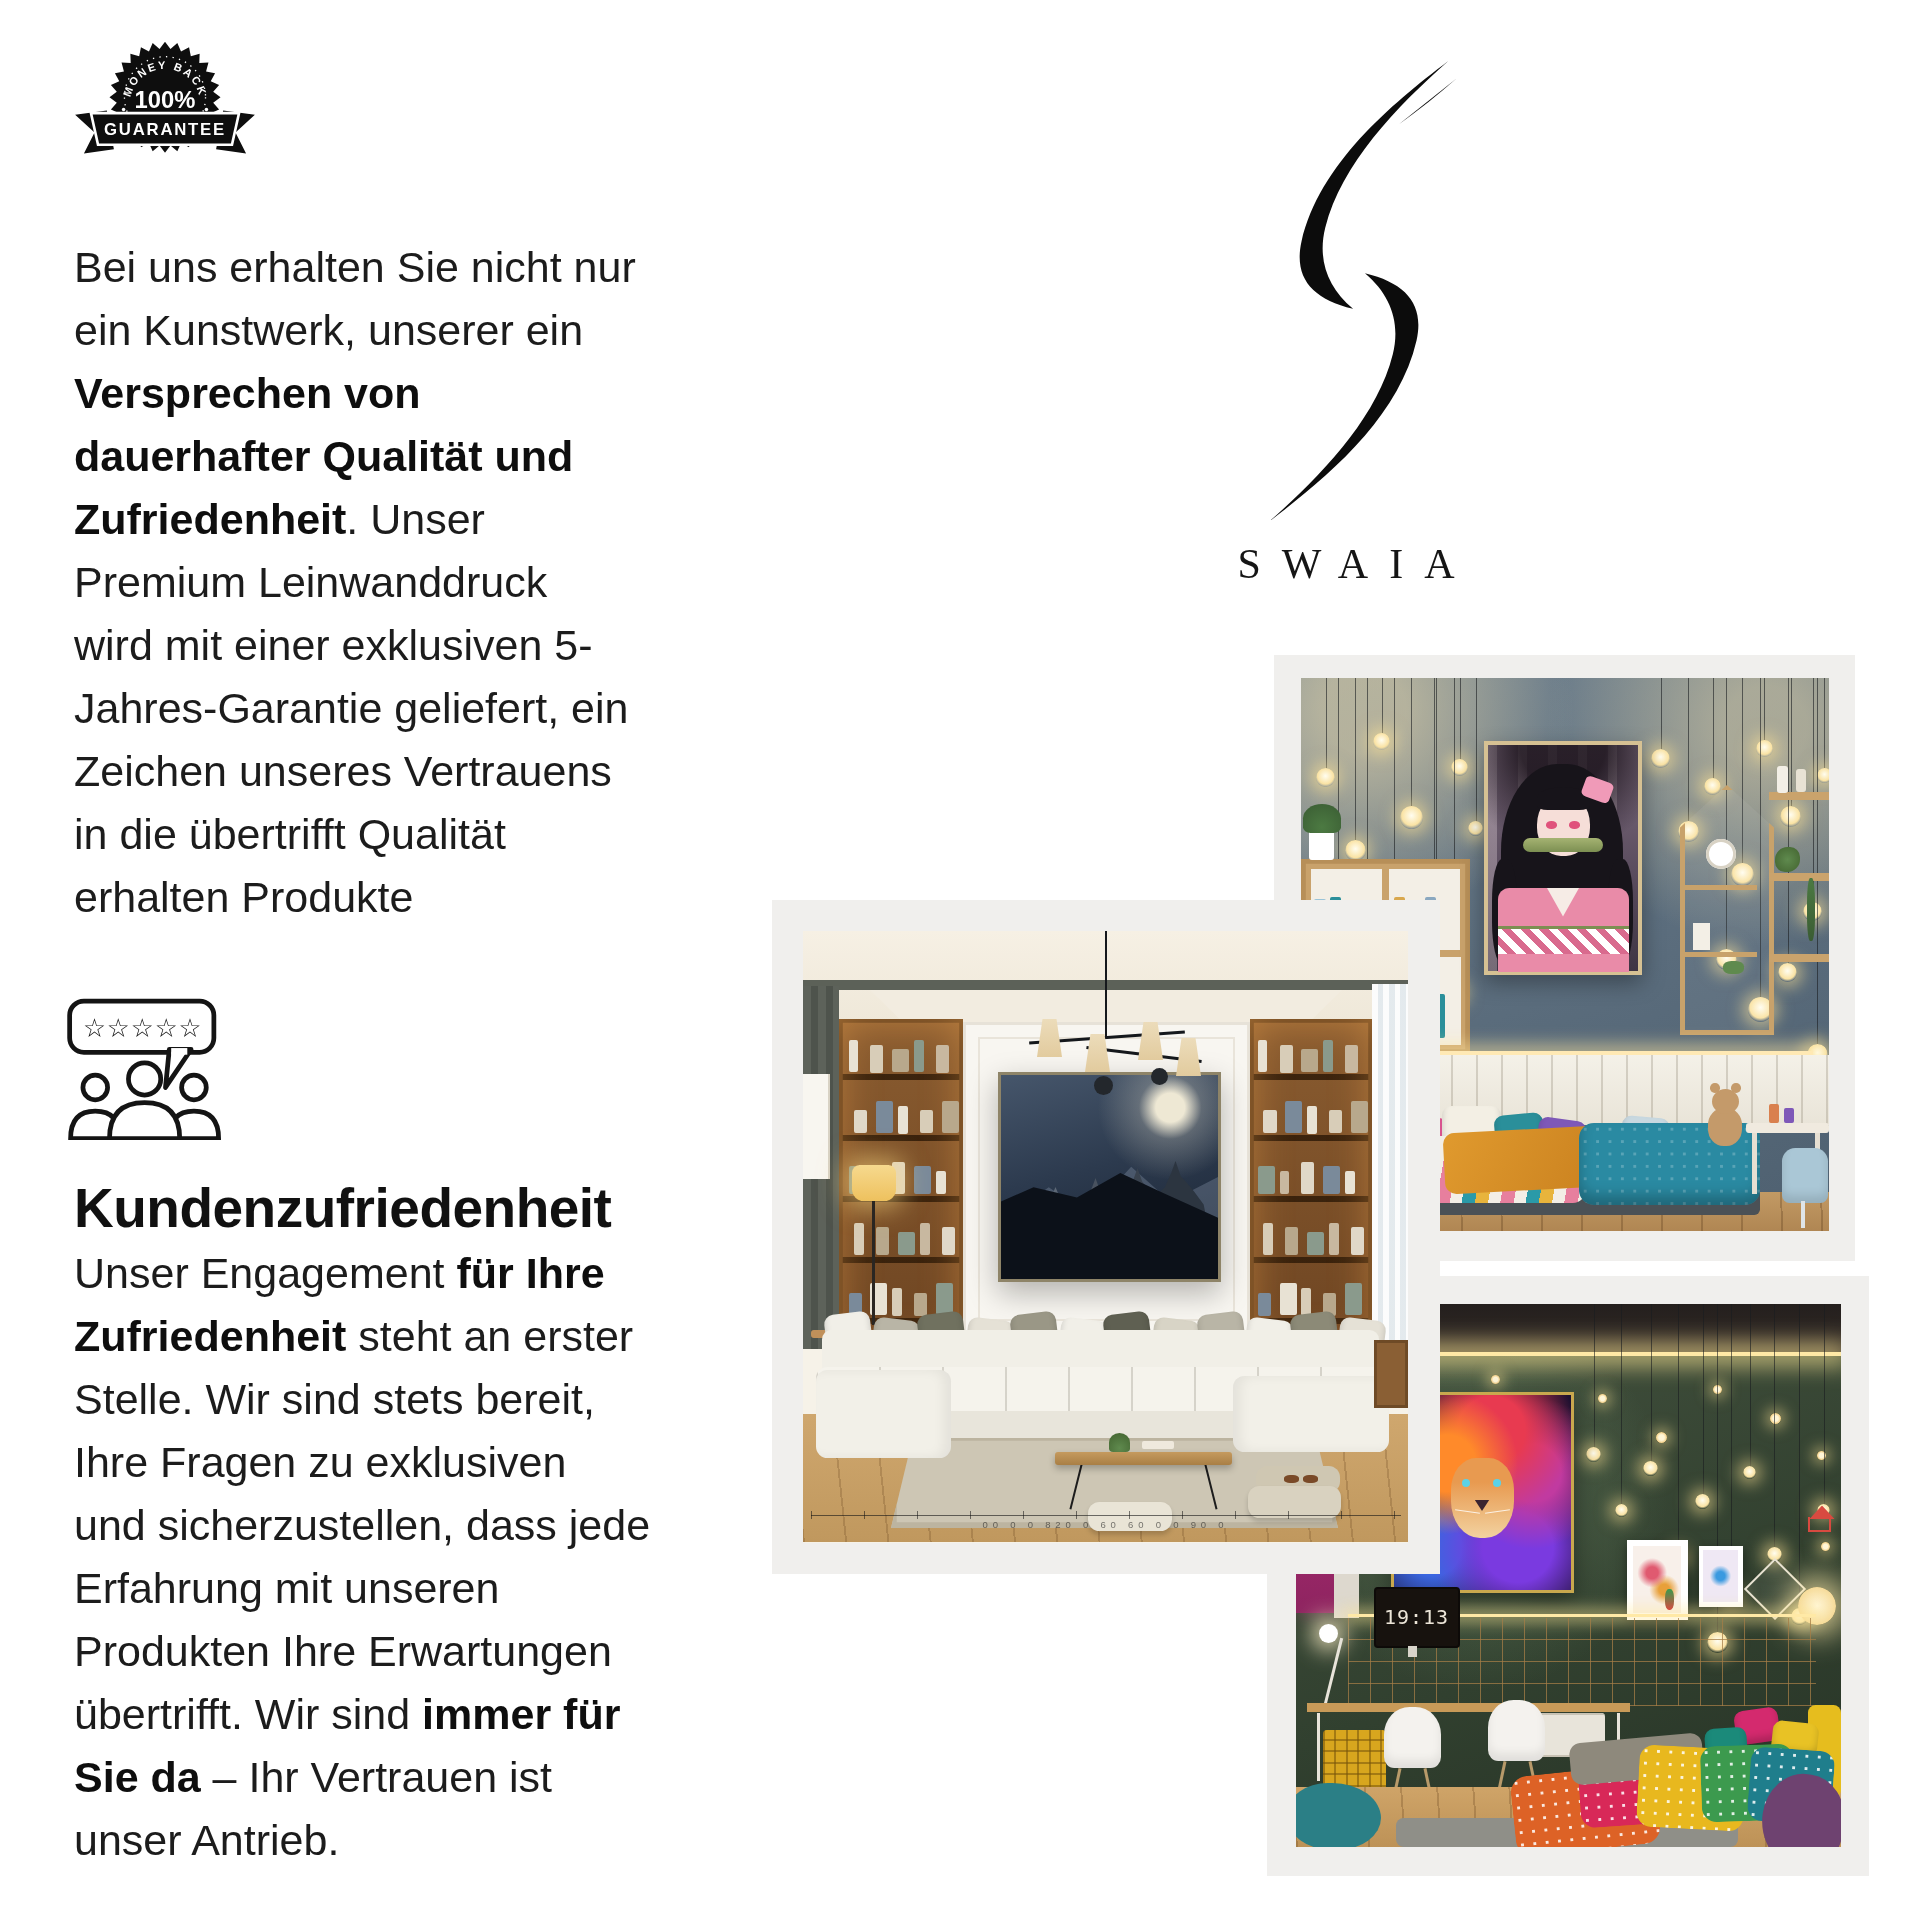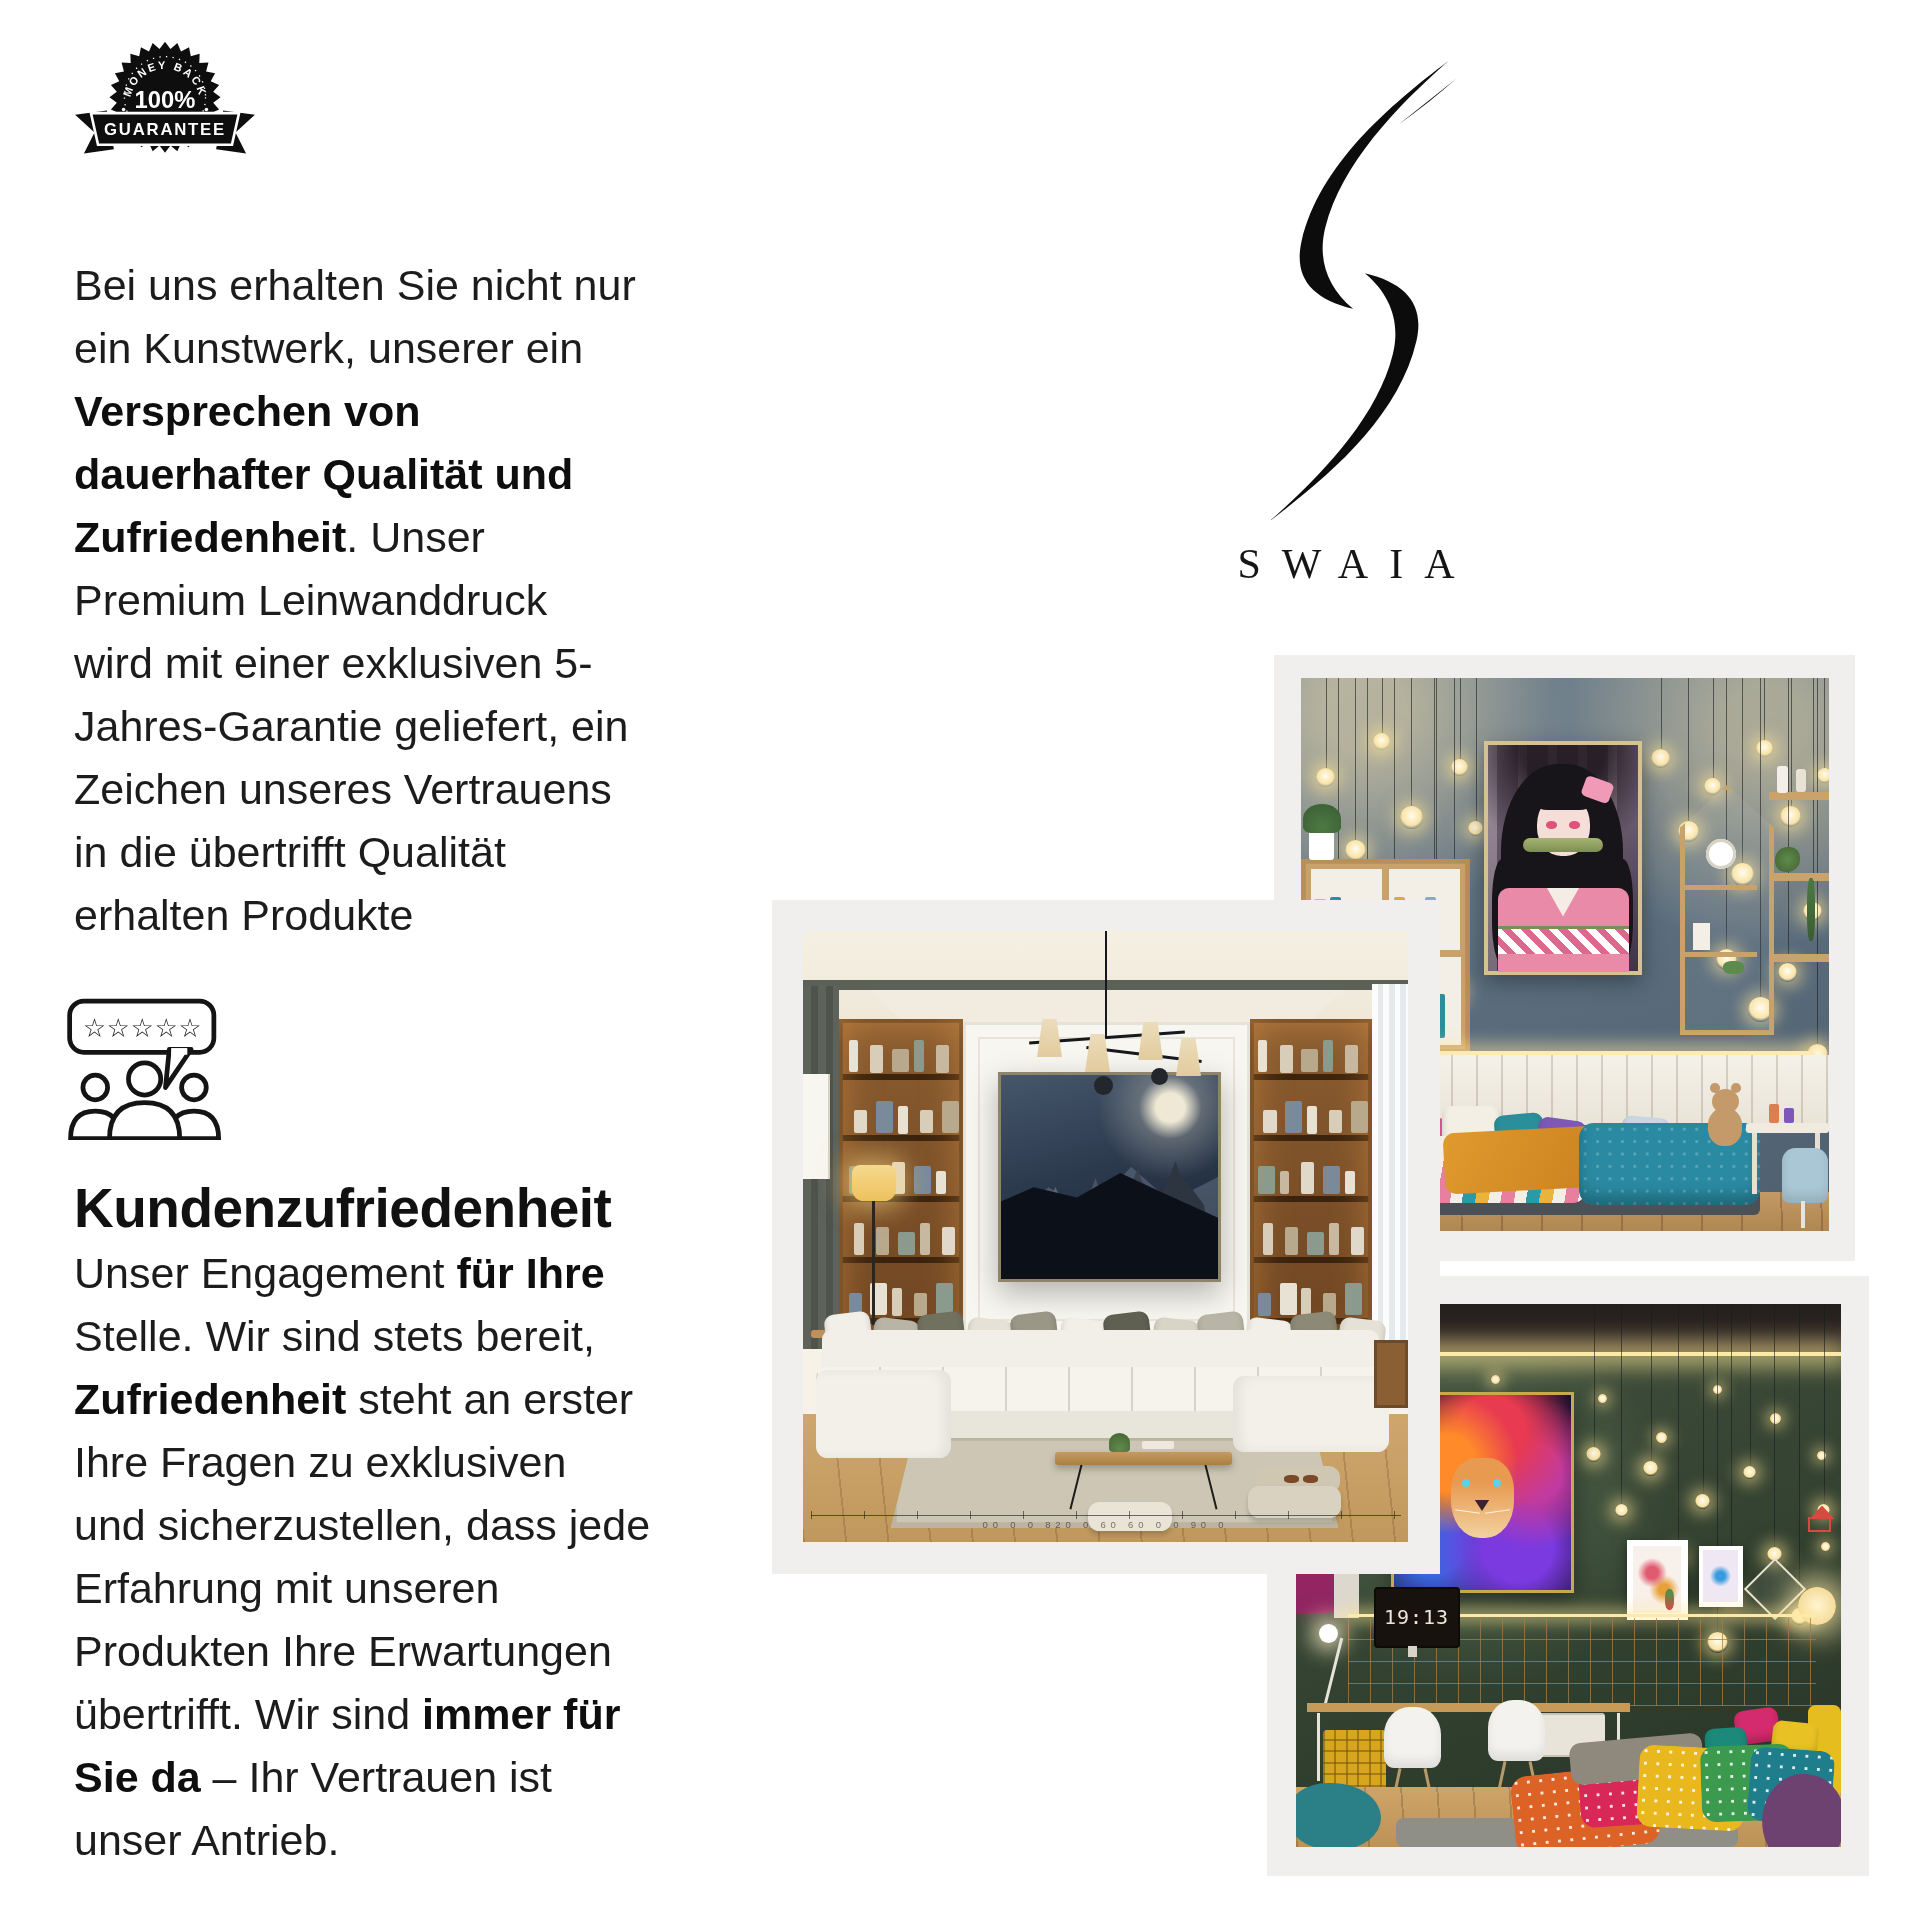--- a/index.html
+++ b/index.html
@@ -47,21 +47,21 @@
       <textPath href="#arcT" startOffset="50%" text-anchor="middle">MONEY BACK</textPath>
     </text>
     <circle cx="63" cy="88" r="2" fill="#fff"></circle>
     <circle cx="157" cy="88" r="2" fill="#fff"></circle>
     <text x="110" y="86" text-anchor="middle" font-size="27" font-weight="800" fill="#ffffff">100%</text>
     <polygon points="26,92 194,92 186,128 34,128" fill="#0e0e0e" stroke="#ffffff" stroke-width="3"></polygon>
     <text x="110" y="117" text-anchor="middle" font-size="19" font-weight="800" fill="#ffffff" letter-spacing="2">GUARANTEE</text>
     <text x="110" y="144" text-anchor="middle" font-size="12" fill="#ffffff" letter-spacing="3">★ ★ ★</text>
   </svg>
 
-  <div class="para" style="left:74px;top:254px">
+  <div class="para" style="left:74px;top:236px">
       <div class="tline"><span>Bei uns erhalten Sie nicht nur</span></div>
       <div class="tline"><span>ein Kunstwerk, unserer ein</span></div>
       <div class="tline"><b>Versprechen von</b></div>
       <div class="tline"><b>dauerhafter Qualität und</b></div>
       <div class="tline"><b>Zufriedenheit</b><span>. Unser</span></div>
       <div class="tline"><span>Premium Leinwanddruck</span></div>
       <div class="tline"><span>wird mit einer exklusiven 5-</span></div>
       <div class="tline"><span>Jahres-Garantie geliefert, ein</span></div>
       <div class="tline"><span>Zeichen unseres Vertrauens</span></div>
       <div class="tline"><span>in die übertrifft Qualität</span></div>
@@ -77,22 +77,22 @@
     <path d="M8,151 Q8,122 34,122 Q60,122 60,151 Z" fill="#fff" stroke="#141414" stroke-width="5"></path>
     <circle cx="138" cy="97" r="13" fill="#fff" stroke="#141414" stroke-width="5"></circle>
     <path d="M112,151 Q112,122 138,122 Q164,122 164,151 Z" fill="#fff" stroke="#141414" stroke-width="5"></path>
     <circle cx="86" cy="88" r="17" fill="#fff" stroke="#141414" stroke-width="5"></circle>
     <path d="M49,151 Q49,113 86,113 Q123,113 123,151 Z" fill="#fff" stroke="#141414" stroke-width="5"></path>
   </svg>
 
   <div class="h1" style="left:74px;top:1176px">Kundenzufriedenheit</div>
   <div class="para" style="left:74px;top:1242px">
       <div class="tline"><span>Unser Engagement </span><b>für Ihre</b></div>
+      <div class="tline"><b>Zufriedenheit</b><span> steht an erster</span></div>
       <div class="tline"><span>Stelle. Wir sind stets bereit,</span></div>
-      <div class="tline"><b>Zufriedenheit</b><span> steht an erster</span></div>
       <div class="tline"><span>Ihre Fragen zu exklusiven</span></div>
       <div class="tline"><span>und sicherzustellen, dass jede</span></div>
       <div class="tline"><span>Erfahrung mit unseren</span></div>
       <div class="tline"><span>Produkten Ihre Erwartungen</span></div>
       <div class="tline"><span>übertrifft. Wir sind </span><b>immer für</b></div>
       <div class="tline"><b>Sie da</b><span> – Ihr Vertrauen ist</span></div>
       <div class="tline"><span>unser Antrieb.</span></div>
     </div>
 
   <svg class="abs" style="left:1242px;top:53px" width="238" height="476" viewBox="0 0 240 480">

